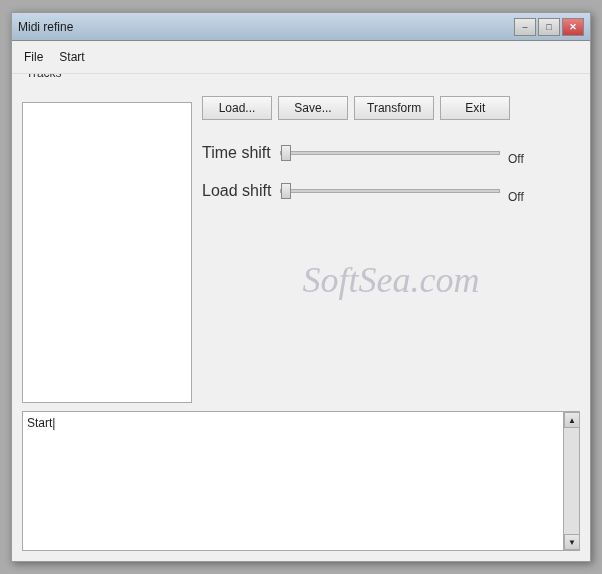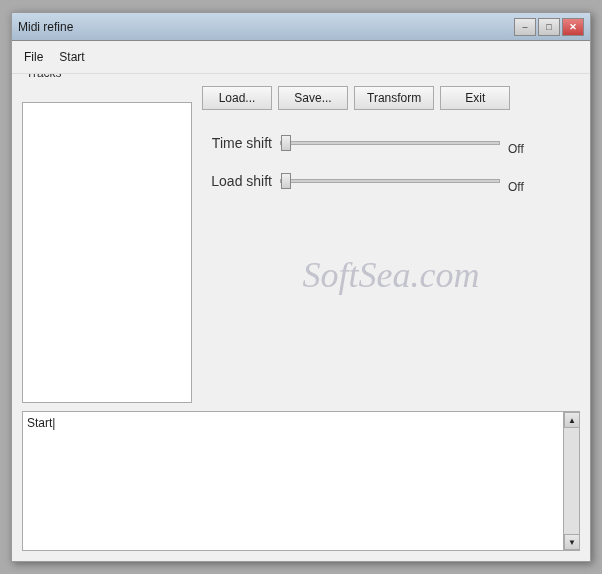--- a/index.html
+++ b/index.html
@@ -126,20 +126,21 @@
       display: flex;
       flex-direction: column;
       gap: 10px;
     }
 
     .buttons-row {
       display: flex;
       gap: 6px;
       align-items: center;
       padding-top: 2px;
+      margin-top: 10px;
     }
 
     .btn {
       padding: 4px 12px;
       background: linear-gradient(to bottom, #f8f8f8, #e0e0e0);
       border: 1px solid #aaa;
       cursor: pointer;
       font-size: 12px;
       color: #222;
       min-width: 70px;
@@ -169,22 +170,21 @@
     }
 
     .slider-row {
       display: flex;
       align-items: center;
       gap: 8px;
     }
 
     .slider-label {
       width: 70px;
-      text-align: right;
-      font-size: 14px;
+      font-size: 16px;
       color: #333;
     }
 
     .slider-track {
       flex: 1;
       height: 4px;
       background: #d0d0d0;
       border: 1px solid #aaa;
       position: relative;
       max-width: 220px;

